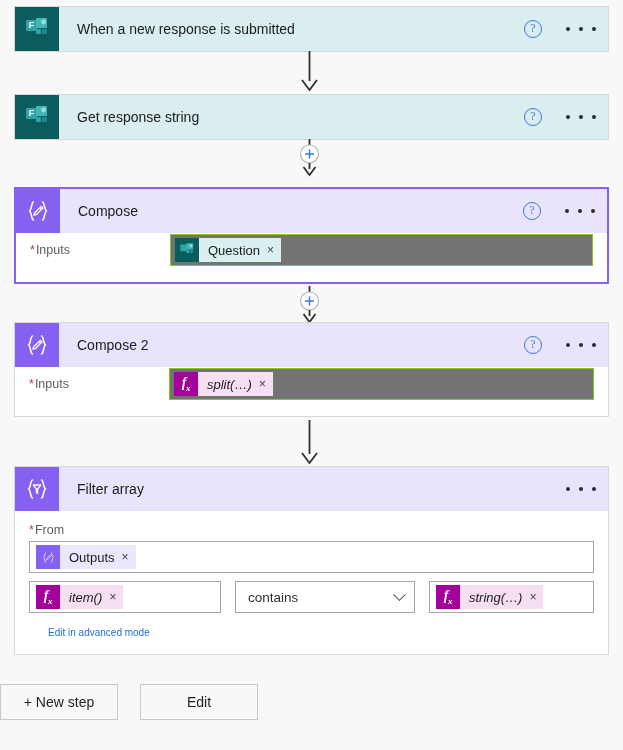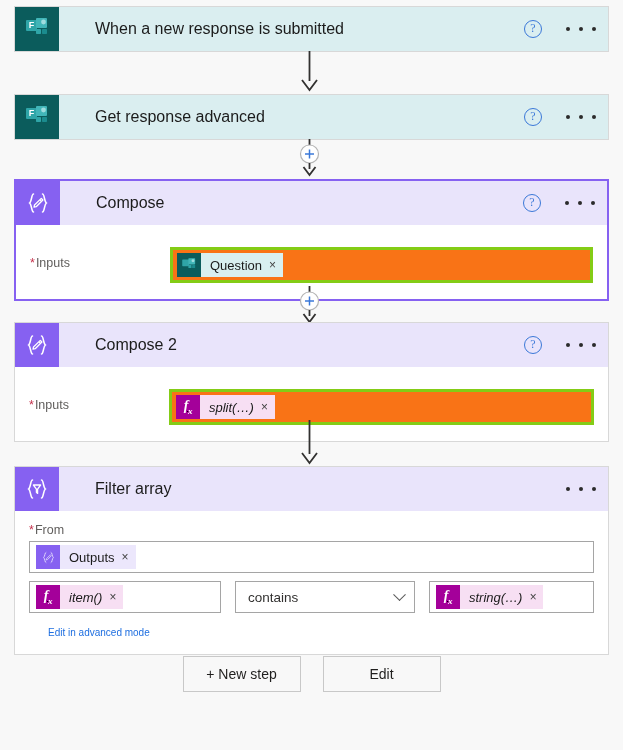--- a/index.html
+++ b/index.html
@@ -20,42 +20,43 @@
   
   .card {
     position: absolute;
     left: 14px;
     width: 595px;
     background: #ffffff;
     border: 1px solid #d8d8d8;
   }
   .card.selected {
     border: 2px solid #8661f1;
+    margin-top: 8px;
   }
   .card-header {
     display: flex;
     align-items: center;
     height: 44px;
     position: relative;
   }
   .card.teal  .card-header { background: #daeef0; }
   .card.purple .card-header { background: #e9e4fb; }
 
   .card-icon {
     width: 44px; height: 44px;
     flex: 0 0 44px;
     display: flex; align-items: center; justify-content: center;
   }
   .card.teal  .card-icon { background: #0b5c5c; }
   .card.purple .card-icon { background: #8661f1; }
 
   .card-title {
-    font-size: 16px;
+    font-size: 14px;
     color: #1b1b1b;
-    padding-left: 36px;
+    padding-left: 18px;
     flex: 1 1 auto;
     white-space: nowrap;
     overflow: hidden;
   }
 
   .help-icon {
     width: 18px; height: 18px;
     border: 1.4px solid #3b78d8;
     border-radius: 50%;
     color: #3b78d8;
@@ -81,37 +82,37 @@
     background: #2b2b2b;
     display: block;
   }
 
   
   .card-body { background: #ffffff; padding: 0; }
 
   .field-row {
     display: flex;
     align-items: flex-start;
-    padding: 22px 14px 16px 14px;
+    padding: 1px 14px 16px 14px;
   }
   .field-label {
     font-size: 12.5px;
     color: #605e5c;
     width: 140px;
     flex: 0 0 140px;
     padding-top: 9px;
     white-space: nowrap;
   }
   .req { color: #c4314b; margin-right: 1px; }
 
   .input-box {
     flex: 1 1 auto;
     min-height: 30px;
-    border: 3px solid #84cc16;
-    background: #f97316;
+    border: 1px solid #84cc16;
+    background: #737373;
     display: flex;
     align-items: flex-end;
     padding: 3px 4px;
     cursor: text;
   }
 
   
   .token {
     display: inline-flex;
     align-items: center;
@@ -204,24 +205,23 @@
   }
 
   
   .conn { position: absolute; left: 0; width: 623px; pointer-events: none; }
   .conn svg { display: block; }
   .plusbtn { cursor: pointer; pointer-events: auto; }
 
   
   .footer {
     position: absolute;
-    left: 0; top: 656px;
+    left: 0; top: 684px;
     width: 623px;
     display: flex;
-    justify-content: center;
     gap: 22px;
   }
   .btn {
     width: 118px; height: 36px;
     border: 1px solid #c8c8c8;
     background: #f8f8f8;
     font-size: 14px;
     color: #201f1e;
     font-family: "Liberation Sans", sans-serif;
     cursor: pointer;
@@ -266,21 +266,21 @@
       <div class="card-icon">
         <svg width="26" height="26" viewBox="0 0 26 26" aria-hidden="true">
           <rect x="2" y="4" width="11" height="11" rx="1" fill="#2fa5a8"></rect>
           <text x="7.5" y="12.4" font-family="Liberation Sans, sans-serif" font-size="9" font-weight="bold" fill="#ffffff" text-anchor="middle">F</text>
           <rect x="12" y="2" width="11" height="10" rx="1" fill="#41b5b8"></rect>
           <circle cx="19.5" cy="6" r="2.4" fill="#9fdcde"></circle>
           <rect x="12" y="13" width="5" height="5" rx="0.7" fill="#2fa5a8"></rect>
           <rect x="18" y="13" width="5" height="5" rx="0.7" fill="#1b8b8e"></rect>
         </svg>
       </div>
-      <div class="card-title">Get response advanced</div>
+      <div class="card-title">Get response string</div>
       <div class="help-icon">?</div>
       <div class="ellipsis">
           <i></i>
           <i></i>
           <i></i>
         </div>
     </div>
   </div>
 
   <div class="conn" style="top:139px;">

